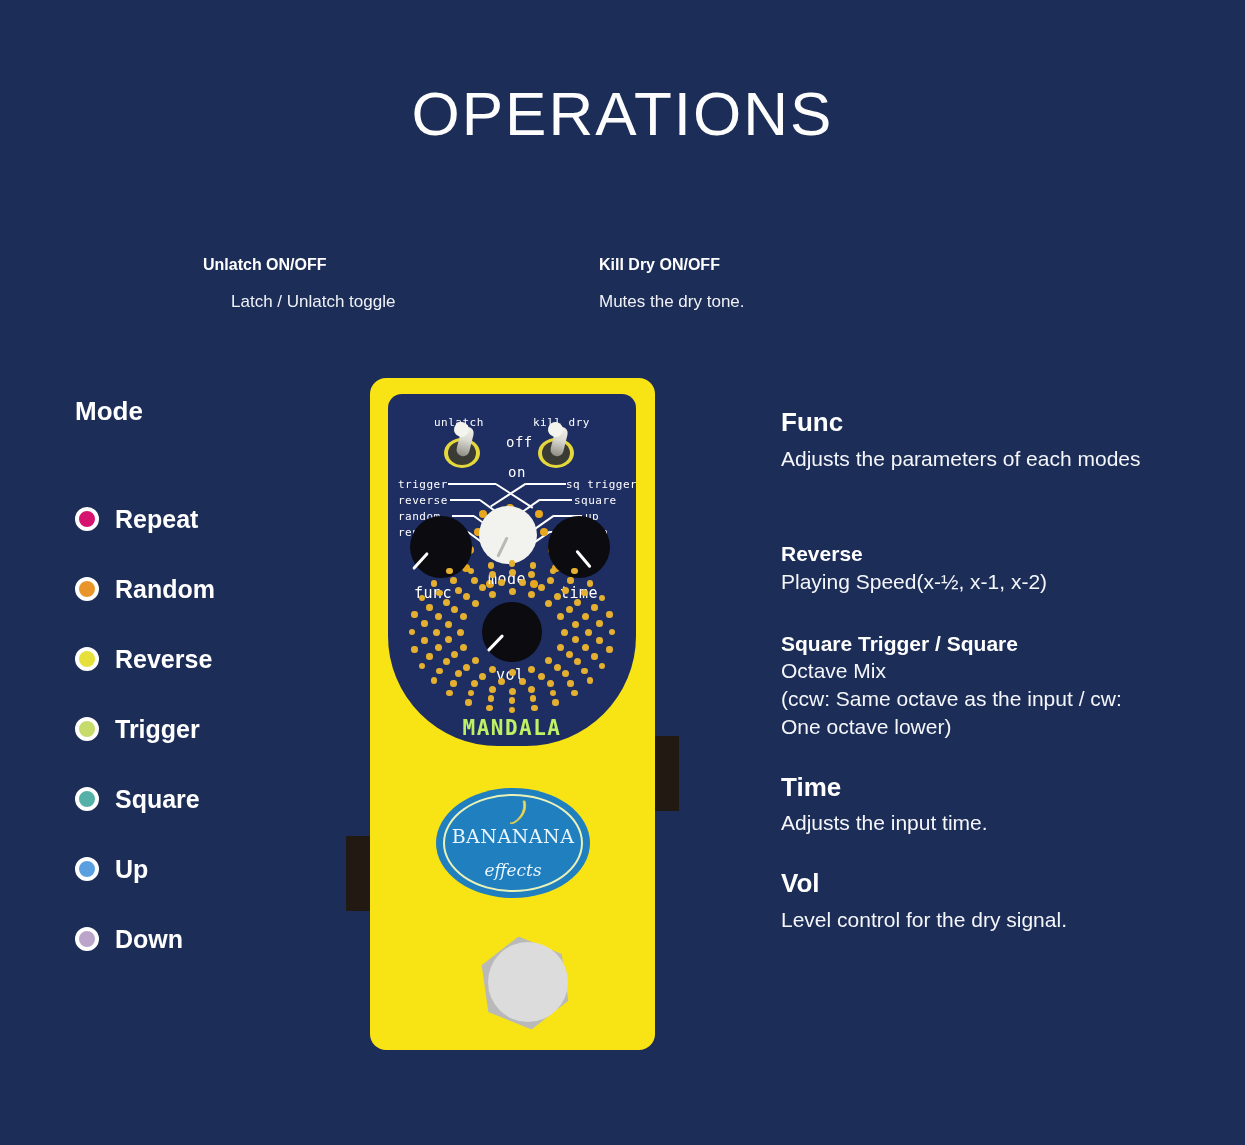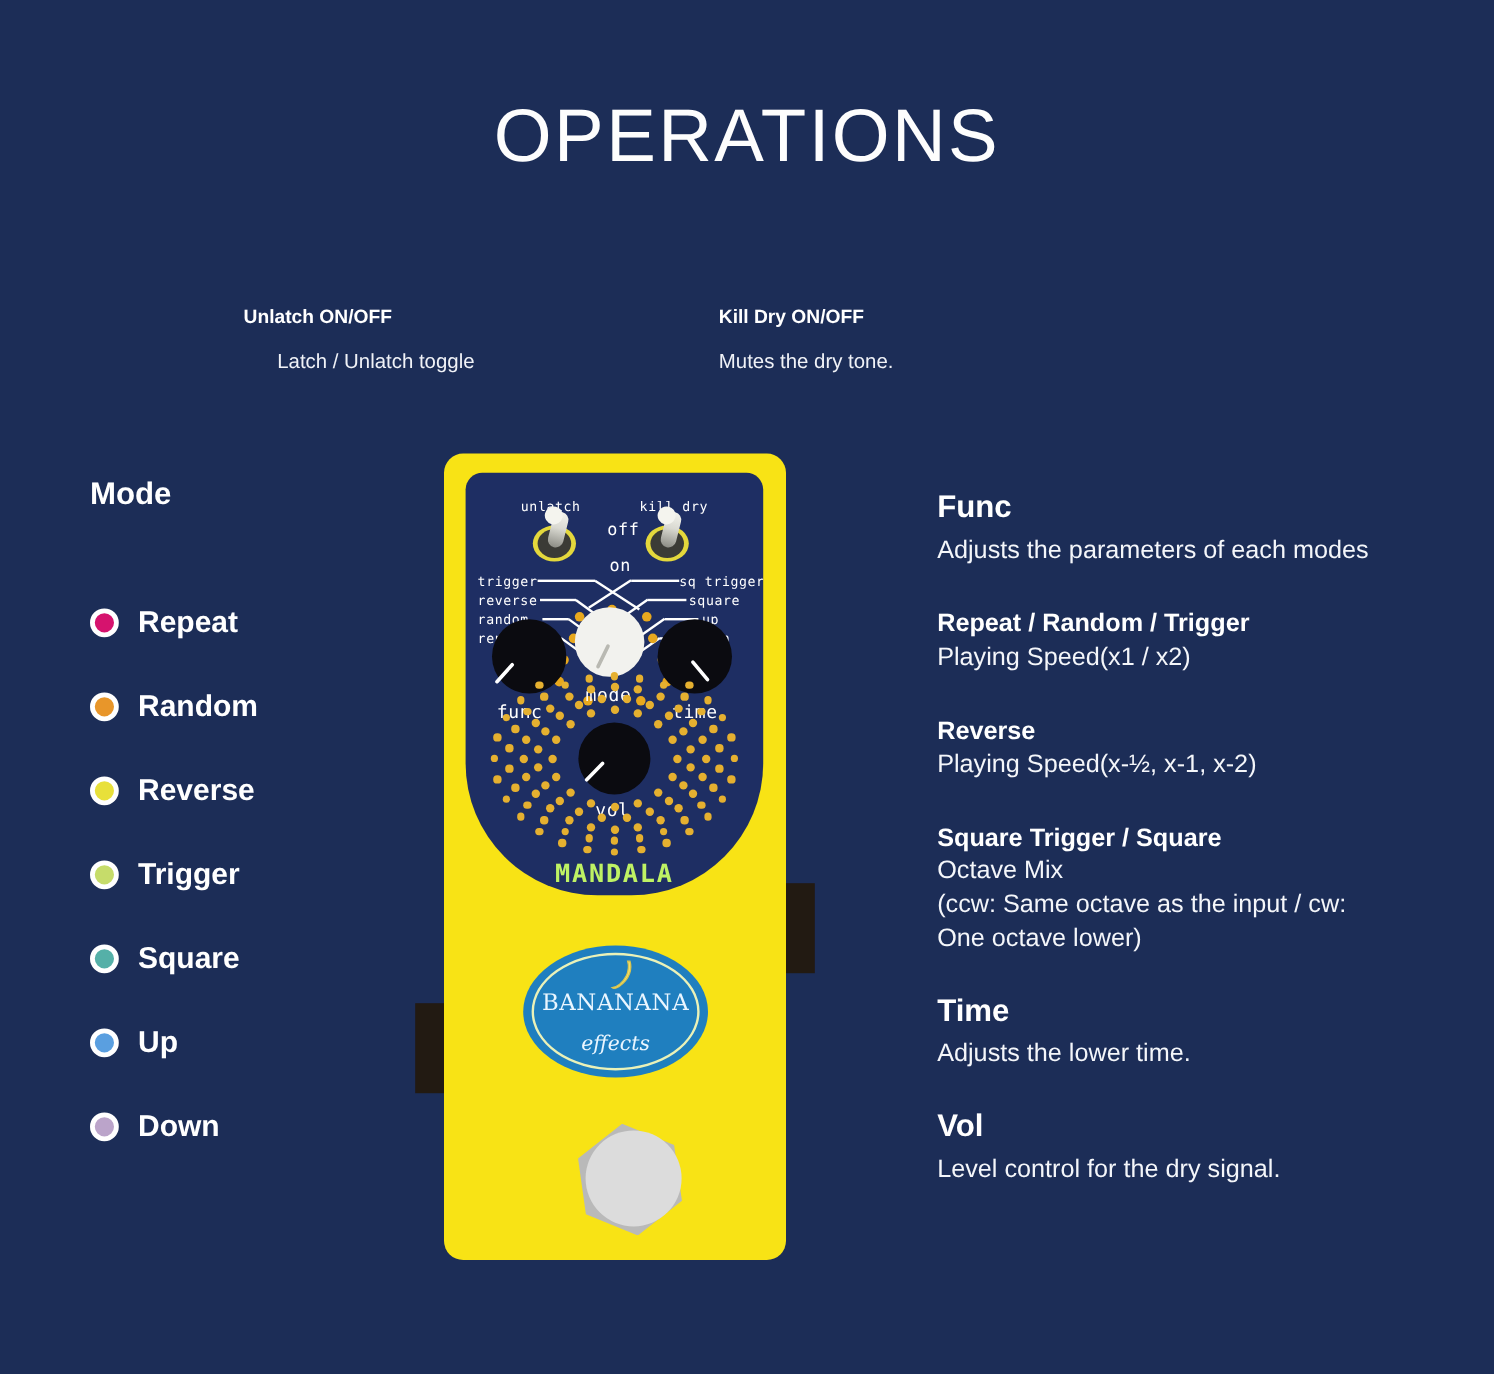--- a/index.html
+++ b/index.html
@@ -242,24 +242,20 @@
   <div class="right-col">
 
     <div class="rc-block">
       <div class="rc-h-big">Func</div>
       <div class="gap-sm"></div>
       <div class="rc-b">Adjusts the parameters of each modes</div>
     </div>
 
     <div class="gap-lg"></div>
 
-    <div class="rc-block">
-      <div class="rc-h">Repeat / Random / Trigger</div>
-      <div class="rc-b">Playing Speed(x1 / x2)</div>
-    </div>
 
     <div class="gap-lg"></div>
 
     <div class="rc-block">
       <div class="rc-h">Reverse</div>
       <div class="rc-b">Playing Speed(x-½, x-1, x-2)</div>
     </div>
 
     <div class="gap-lg"></div>
 
@@ -268,21 +264,21 @@
       <div class="rc-b">Octave Mix</div>
       <div class="rc-b">(ccw: Same octave as the input / cw:</div>
       <div class="rc-b">One octave lower)</div>
     </div>
 
     <div class="gap-md"></div>
 
     <div class="rc-block">
       <div class="rc-h-big">Time</div>
       <div class="gap-sm"></div>
-      <div class="rc-b">Adjusts the lower time.</div>
+      <div class="rc-b">Adjusts the input time.</div>
     </div>
 
     <div class="gap-md"></div>
 
     <div class="rc-block">
       <div class="rc-h-big">Vol</div>
       <div class="gap-sm"></div>
       <div class="rc-b">Level control for the dry signal.</div>
     </div>
 

